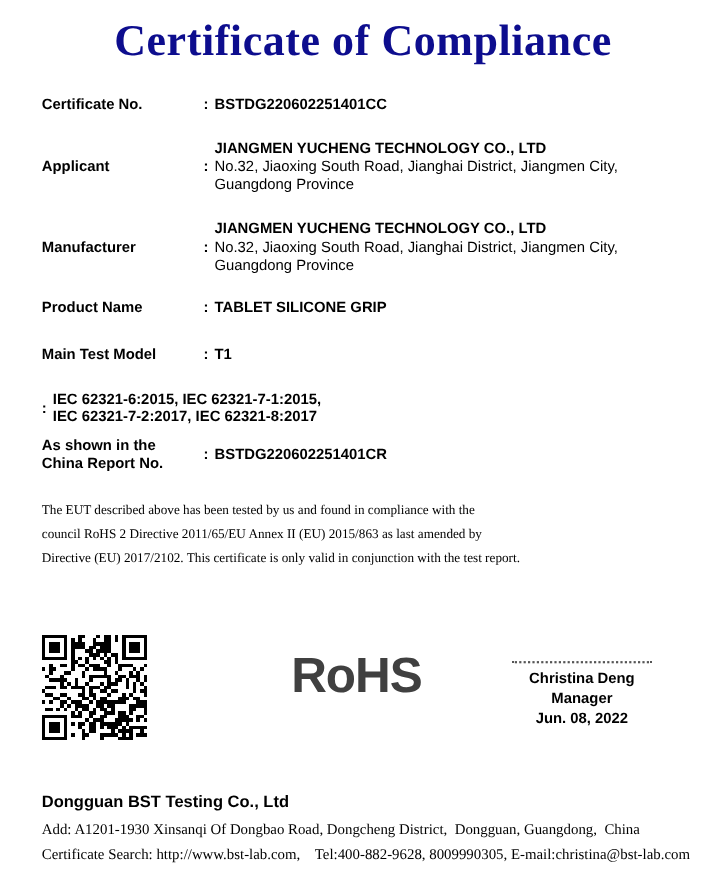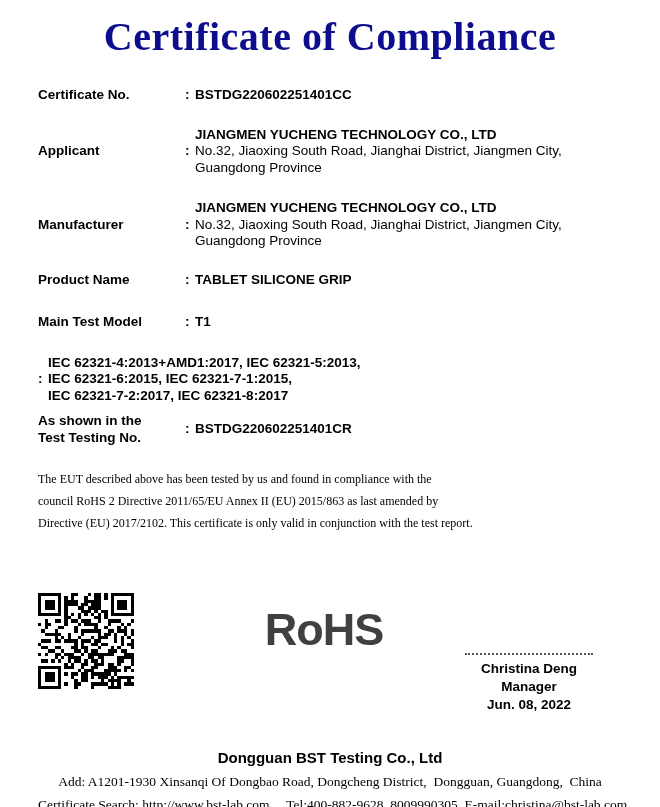--- a/index.html
+++ b/index.html
@@ -9,23 +9,23 @@
   .row{display:flex;align-items:center;font-size:13.5px;line-height:16.5px;}
   .row.middle{align-items:center;}
   .row .lbl{width:147px;flex:none;font-weight:bold;}
   .row .col{width:10px;flex:none;font-weight:bold;}
   .row .val{flex:1;}
   .bold{font-weight:bold;}
   .statement{margin:22px 0 0 0;font-size:12px;line-height:22px;font-family:Liberation Serif, serif;}
   .band{position:relative;height:97px;margin-top:59px;}
   .qr{position:absolute;left:0;top:0;width:96px;height:96px;}
   .rohs{position:absolute;left:186px;top:14px;width:200px;text-align:center;font-weight:bold;font-size:45px;line-height:45px;letter-spacing:-1px;color:#404040;}
-  .sig{position:absolute;left:391px;top:24px;width:200px;text-align:center;font-size:13.5px;font-weight:bold;line-height:18px;margin-top:36px;}
+  .sig{position:absolute;left:391px;top:24px;width:200px;text-align:center;font-size:13.5px;font-weight:bold;line-height:18px;}
   .sig-line{width:128px;margin:0 auto 5px auto;border-top:2px dotted #555;height:0;}
-  .footer{margin-top:59px;text-align:center;}
+  .footer{margin-top:47px;}
   .f-company{font-size:15px;font-weight:bold;line-height:17px;}
   .f-addr{font-family:"Liberation Serif",serif;font-size:13.5px;line-height:16px;margin-top:8px;white-space:pre;}
   .f-contact{font-family:"Liberation Serif",serif;font-size:13.5px;line-height:16px;margin-top:7px;white-space:pre;}
 </style>
 </head>
 <body>
 
 <div class="page">
 
   <h1 class="title" style="color: rgb(13, 13, 142);">Certificate of Compliance</h1>
@@ -64,30 +64,29 @@
 
   <div class="row" style="margin-top:26px">
     <div class="lbl">Main Test Model</div>
     <div class="col">:</div>
     <div class="val bold">T1</div>
   </div>
 
   <div class="row middle" style="margin-top:24px">
     <div class="col">:</div>
     <div class="val bold">
-      <div>IEC 62321-4:2013+AMD1:2017, IEC 62321-5:2013,</div>
       <div>IEC 62321-6:2015, IEC 62321-7-1:2015,</div>
       <div>IEC 62321-7-2:2017, IEC 62321-8:2017</div>
     </div>
   </div>
 
   <div class="row middle" style="margin-top:9px">
     <div class="lbl">
       <div>As shown in the</div>
-      <div>Test Testing No.</div>
+      <div>China Report No.</div>
     </div>
     <div class="col">:</div>
     <div class="val bold">BSTDG220602251401CR</div>
   </div>
 
   <div class="statement">
     <div>The EUT described above has been tested by us and found in compliance with the</div>
     <div>council RoHS 2 Directive 2011/65/EU Annex II (EU) 2015/863 as last amended by</div>
     <div>Directive (EU) 2017/2102. This certificate is only valid in conjunction with the test report.</div>
   </div>

